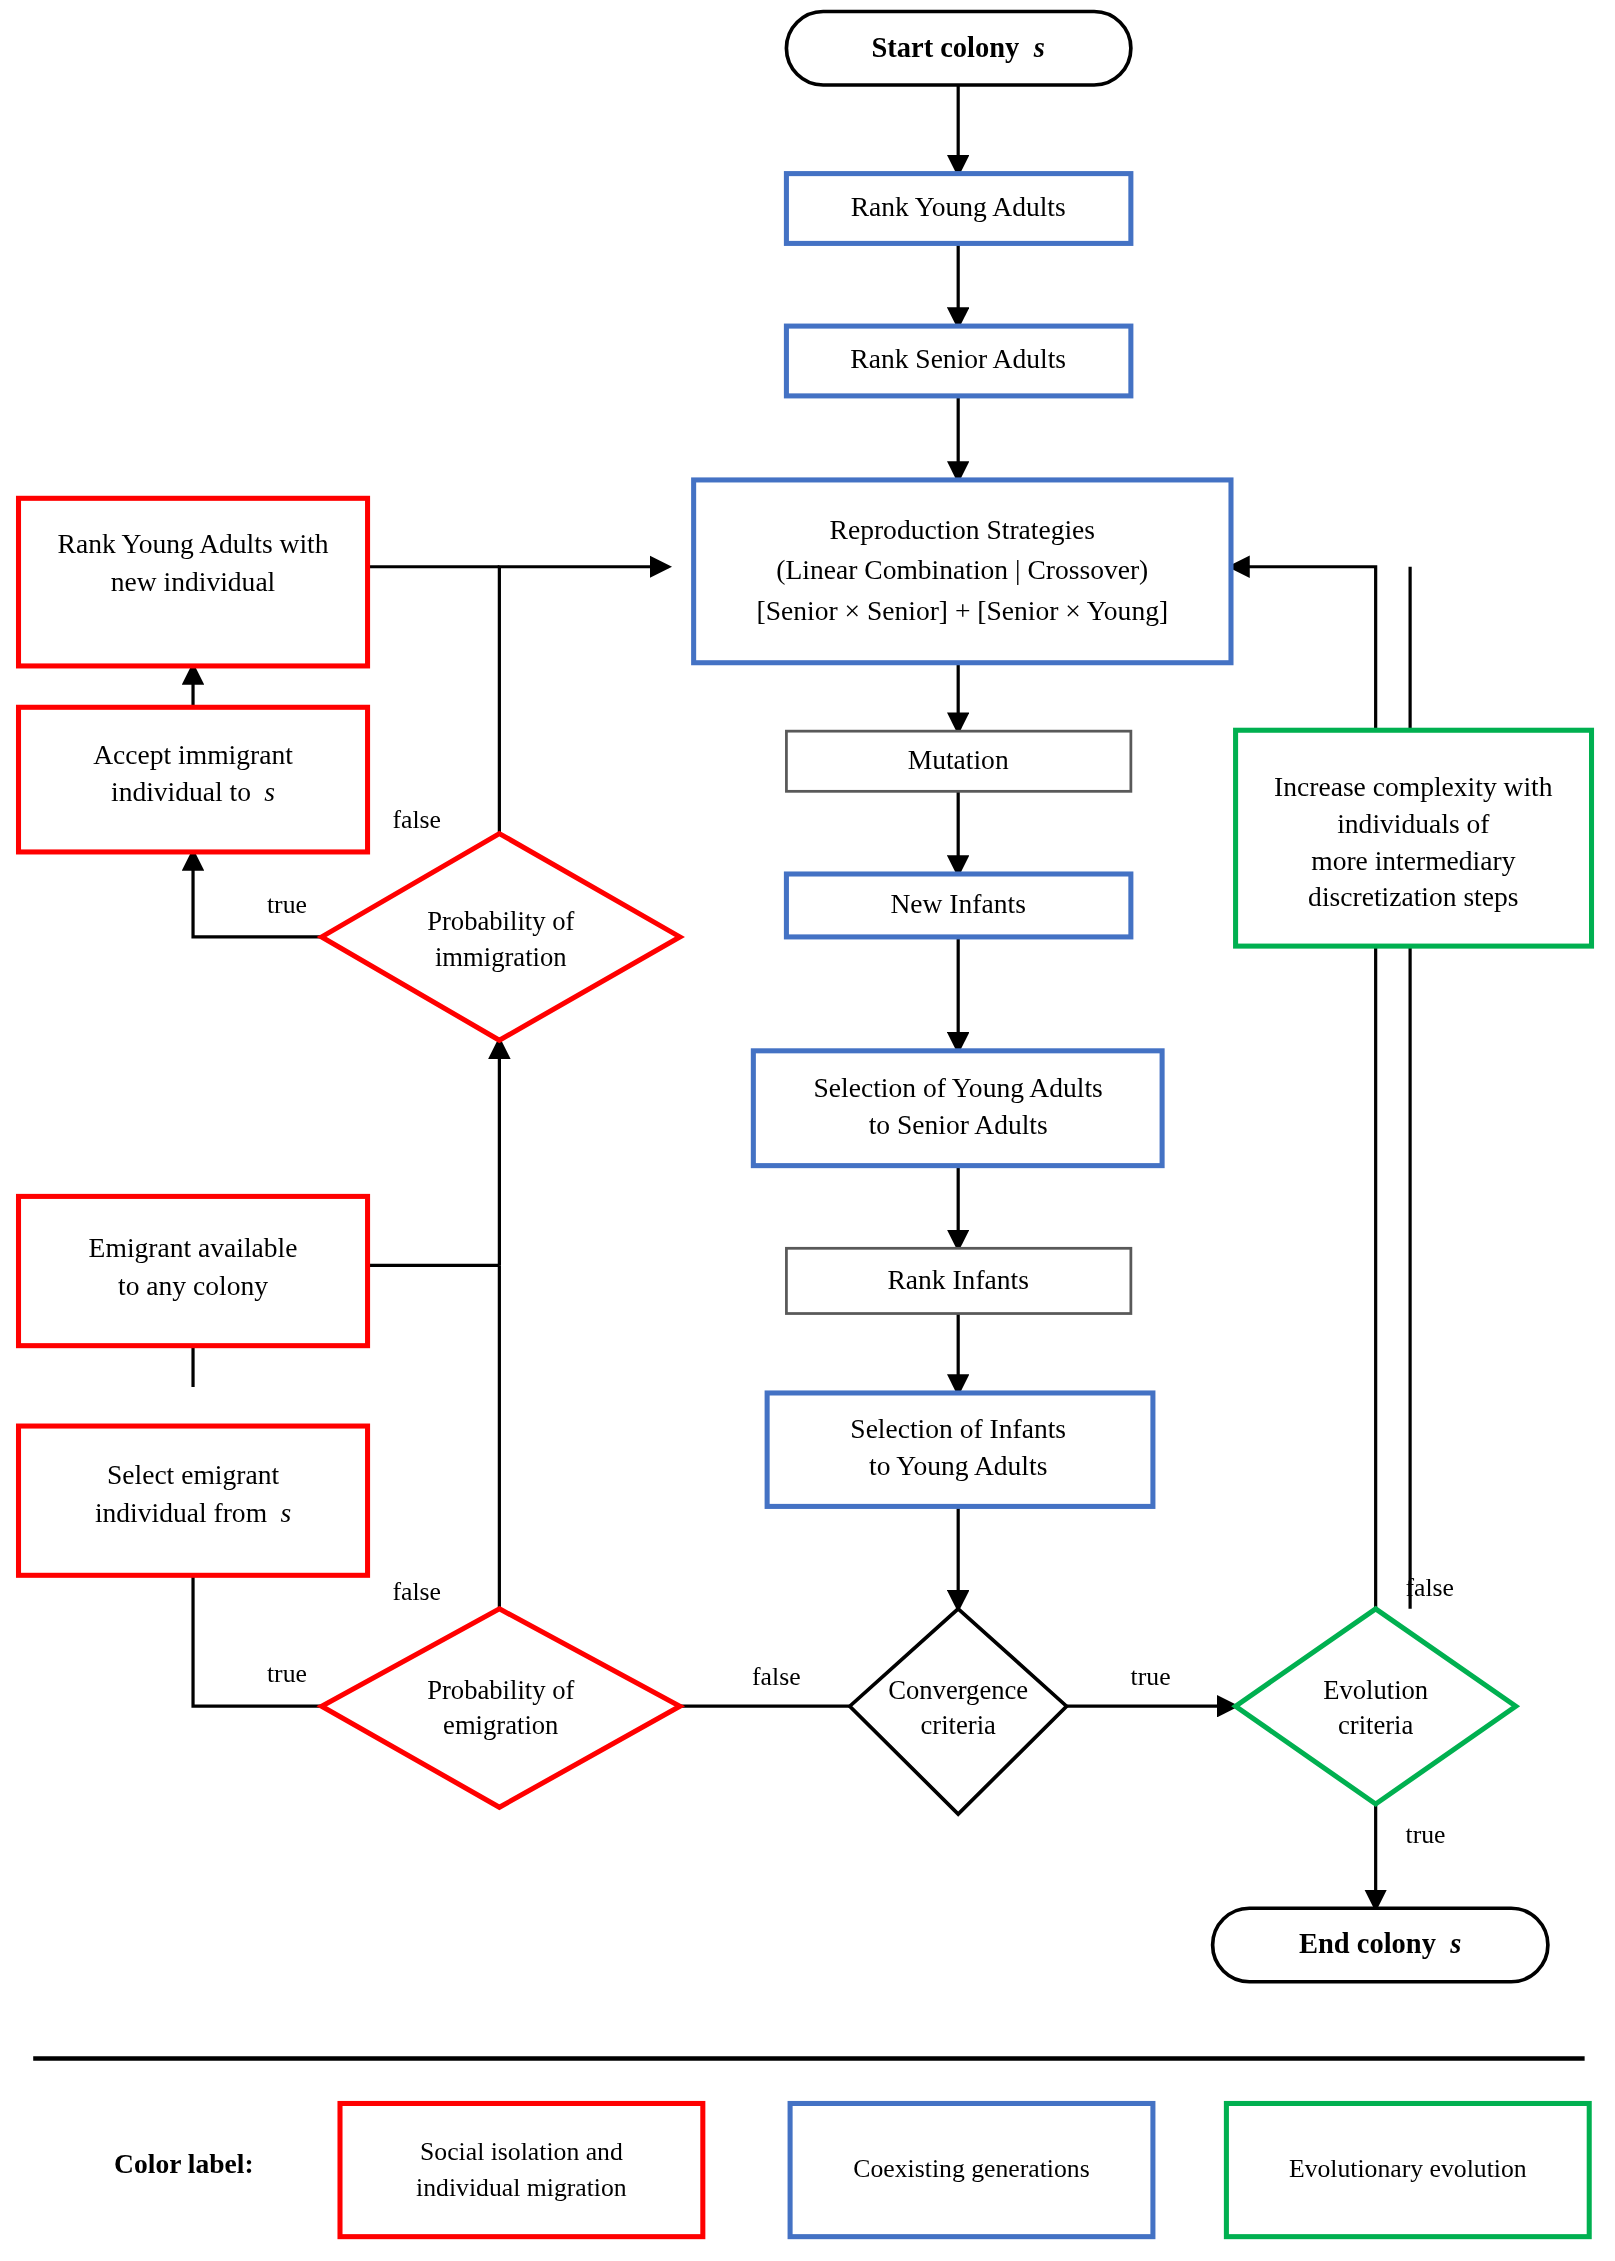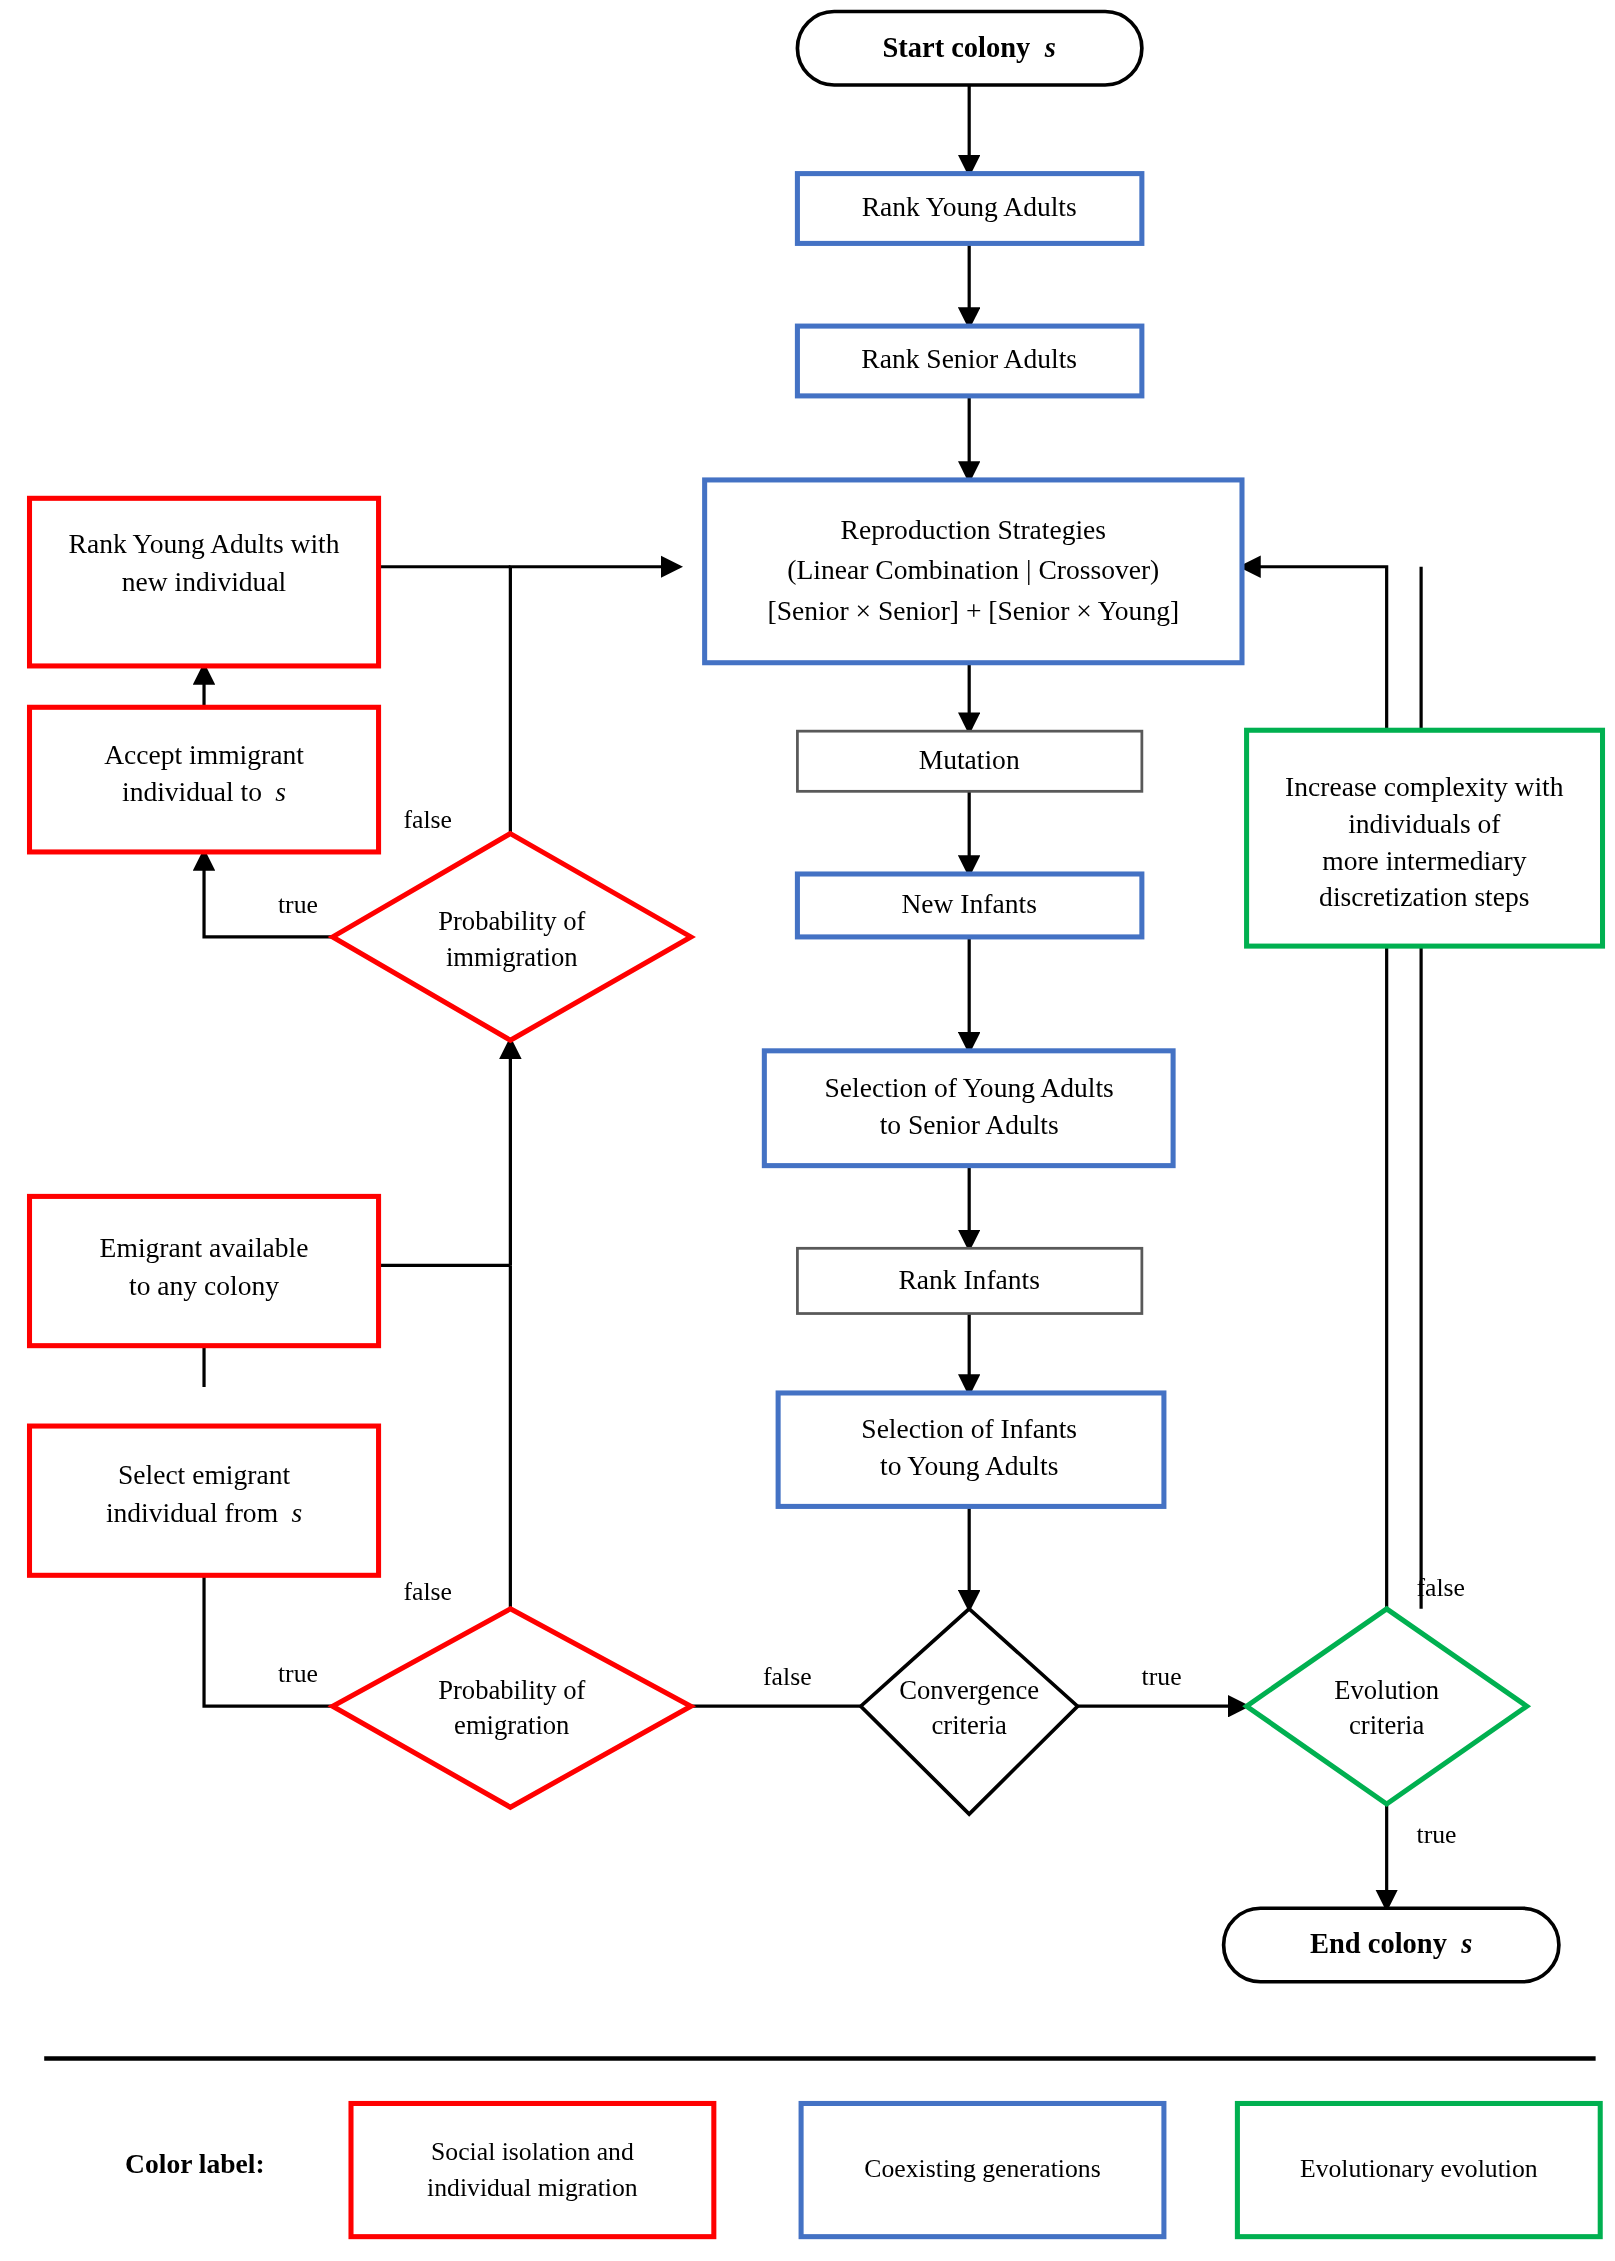--- a/index.html
+++ b/index.html
@@ -10,21 +10,20 @@
   body {
     width: 1616px;
     height: 2261px;
     font-family: "Liberation Serif", "DejaVu Serif", serif;
     overflow: hidden;
   }
   #diagram-root {
     position: relative;
     width: 1517px;
     height: 2261px;
-    margin-left: 11px;
   }
   svg#flow {
     position: absolute;
     top: 0;
     left: 0;
     width: 1616px;
     height: 2261px;
   }
   .node-label {
     font-family: "Liberation Serif", "DejaVu Serif", serif;

